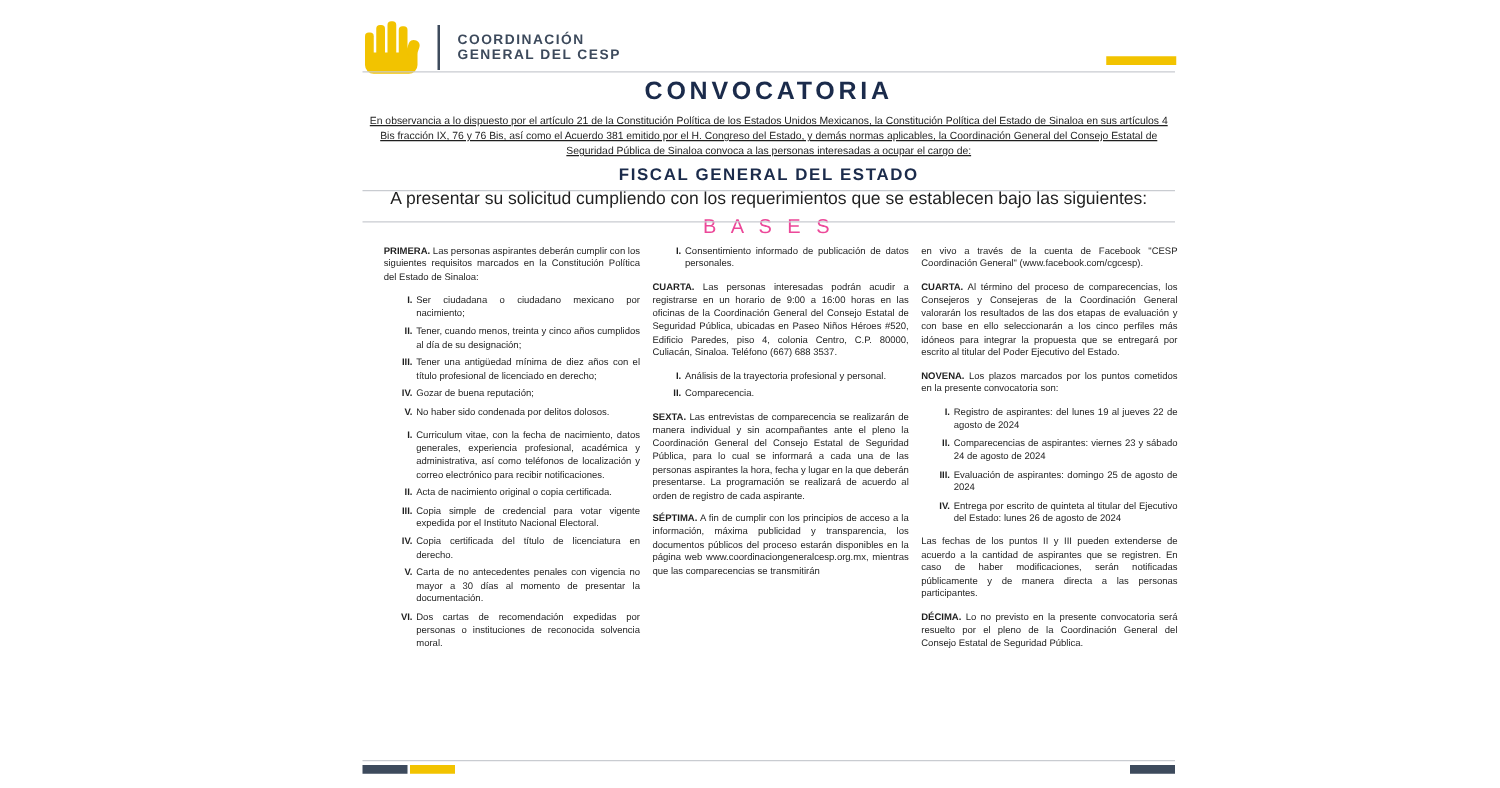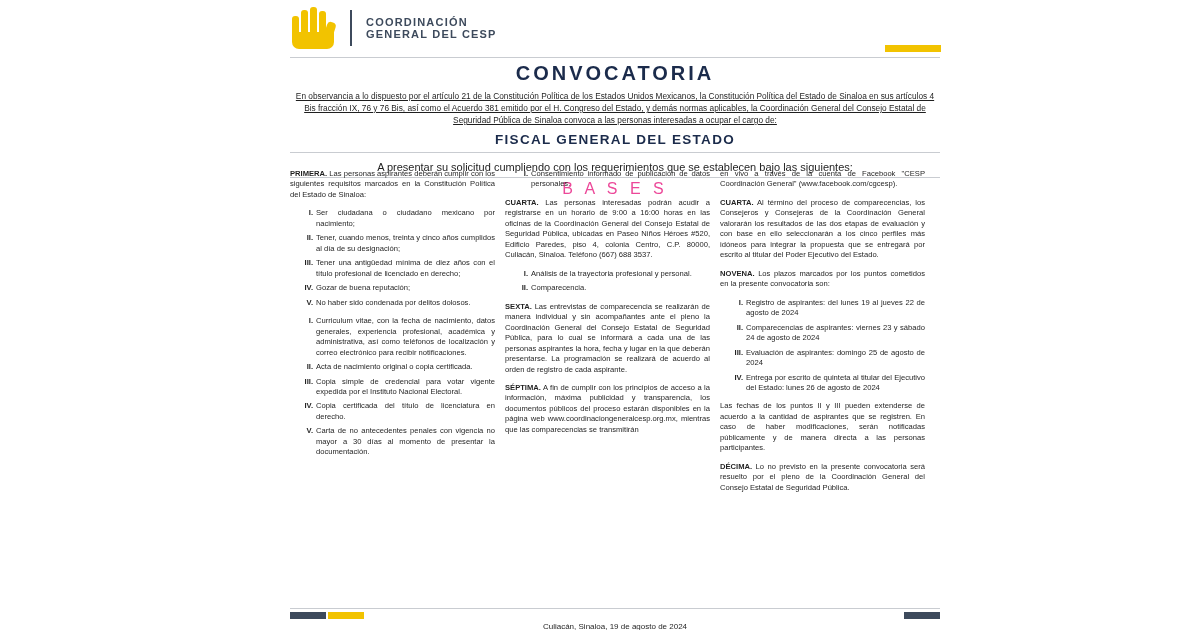--- a/index.html
+++ b/index.html
@@ -10,21 +10,21 @@
     color:#1f1f1f;
     overflow:hidden;
   }
   .page{position:relative;width:1200px;height:630px;}
 
   
   .header{
     position:absolute;left:0;top:0;width:1200px;height:58px;
   }
   .logo-wrap{
-    position:absolute;left:290px;top:6px;
+    position:absolute;left:290px;top:16px;
     display:flex;align-items:center;gap:10px;
   }
   .hand-icon{
     width:46px;height:44px;position:relative;
   }
   .hand-icon .f{
     position:absolute;background:#f2c300;border-radius:3px 3px 0 0;
   }
   .hand-icon .f1{left:2px;  top:10px; width:7px;height:20px;}
   .hand-icon .f2{left:11px; top:4px;  width:7px;height:26px;}
@@ -67,40 +67,40 @@
   .conv-title{
     font-size:20px;font-weight:bold;letter-spacing:3px;color:#1b2b4b;
     margin:0 0 5px 0;
   }
   .conv-para{
     font-size:8.3px;line-height:1.45;color:#1f1f1f;margin:0 0 6px 0;
     text-align:center;
     text-decoration:underline;
   }
   .cargo{
-    font-size:13.5px;font-weight:bold;letter-spacing:1.3px;color:#1b2b4b;margin:2px 0 14px 0;
+    font-size:13.5px;font-weight:bold;letter-spacing:1.3px;color:#1b2b4b;margin:2px 0 3px 0;
   }
   .sub-line{
-    font-size:11px;color:#1f1f1f;margin:0;
+    font-size:14px;color:#1f1f1f;margin:0;
   }
   .bases{
     font-size:16px;font-weight:normal;letter-spacing:4px;color:#ec4899;
     margin:7px 0 0 0;
   }
   .hr-bases-top{
     position:absolute;left:290px;top:152px;width:650px;height:1px;background:#c9ccd1;
   }
   .hr-bases-bottom{
     position:absolute;left:290px;top:177px;width:650px;height:1px;background:#c9ccd1;
   }
 
   
   .cols{
-    position:absolute;left:290px;top:169px;width:652px;height:415px;
-    display:flex;gap:10px;
+    position:absolute;left:290px;top:196px;width:652px;height:415px;
+    display:flex;gap:10px;justify-content:flex-end;
   }
   .col{width:205px;}
   .col p{margin:0 0 8px 0;font-size:7.6px;line-height:1.38;text-align:justify;}
   .lead{font-weight:bold;color:#1f1f1f;}
   ol.roman{
     margin:0 0 8px 0;padding-left:26px;list-style:none;counter-reset:rn;
   }
   ol.roman > li{
     position:relative;font-size:7.6px;line-height:1.38;margin-bottom:4px;text-align:justify;
   }
@@ -170,20 +170,21 @@
           <li><span class="rn">III.</span><span>Tener una antigüedad mínima de diez años con el título profesional de licenciado en derecho;</span></li>
           <li><span class="rn">IV.</span><span>Gozar de buena reputación;</span></li>
           <li><span class="rn">V.</span><span>No haber sido condenada por delitos dolosos.</span></li>
         </ol>
         <ol class="roman">
           <li><span class="rn">I.</span><span>Curriculum vitae, con la fecha de nacimiento, datos generales, experiencia profesional, académica y administrativa, así como teléfonos de localización y correo electrónico para recibir notificaciones.</span></li>
           <li><span class="rn">II.</span><span>Acta de nacimiento original o copia certificada.</span></li>
           <li><span class="rn">III.</span><span>Copia simple de credencial para votar vigente expedida por el Instituto Nacional Electoral.</span></li>
           <li><span class="rn">IV.</span><span>Copia certificada del título de licenciatura en derecho.</span></li>
           <li><span class="rn">V.</span><span>Carta de no antecedentes penales con vigencia no mayor a 30 días al momento de presentar la documentación.</span></li>
+          <li><span class="rn">VI.</span><span>Dos cartas de recomendación expedidas por personas o instituciones de reconocida solvencia moral.</span></li>
         </ol>
       </div>
     <div class="col">
         <ol class="roman">
           <li><span class="rn">I.</span><span>Consentimiento informado de publicación de datos personales.</span></li>
         </ol>
         <p><span class="lead">CUARTA.</span><span> Las personas interesadas podrán acudir a registrarse en un horario de 9:00 a 16:00 horas en las oficinas de la Coordinación General del Consejo Estatal de Seguridad Pública, ubicadas en Paseo Niños Héroes #520, Edificio Paredes, piso 4, colonia Centro, C.P. 80000, Culiacán, Sinaloa. Teléfono (667) 688 3537.</span></p>
         <ol class="roman">
           <li><span class="rn">I.</span><span>Análisis de la trayectoria profesional y personal.</span></li>
           <li><span class="rn">II.</span><span>Comparecencia.</span></li>
@@ -203,15 +204,14 @@
         </ol>
         <p><span>Las fechas de los puntos II y III pueden extenderse de acuerdo a la cantidad de aspirantes que se registren. En caso de haber modificaciones, serán notificadas públicamente y de manera directa a las personas participantes.</span></p>
         <p><span class="lead">DÉCIMA.</span><span> Lo no previsto en la presente convocatoria será resuelto por el pleno de la Coordinación General del Consejo Estatal de Seguridad Pública.</span></p>
       </div>
   </div>
 
   <div class="footer-rule"></div>
   <div class="footer-bar-dark"></div>
   <div class="footer-bar-yellow"></div>
   <div class="footer-bar-dark2"></div>
-  <div class="footer-text">Culiacán, Sinaloa, 19 de agosto de 2024</div>
 
 </div>
 
 </body></html>

